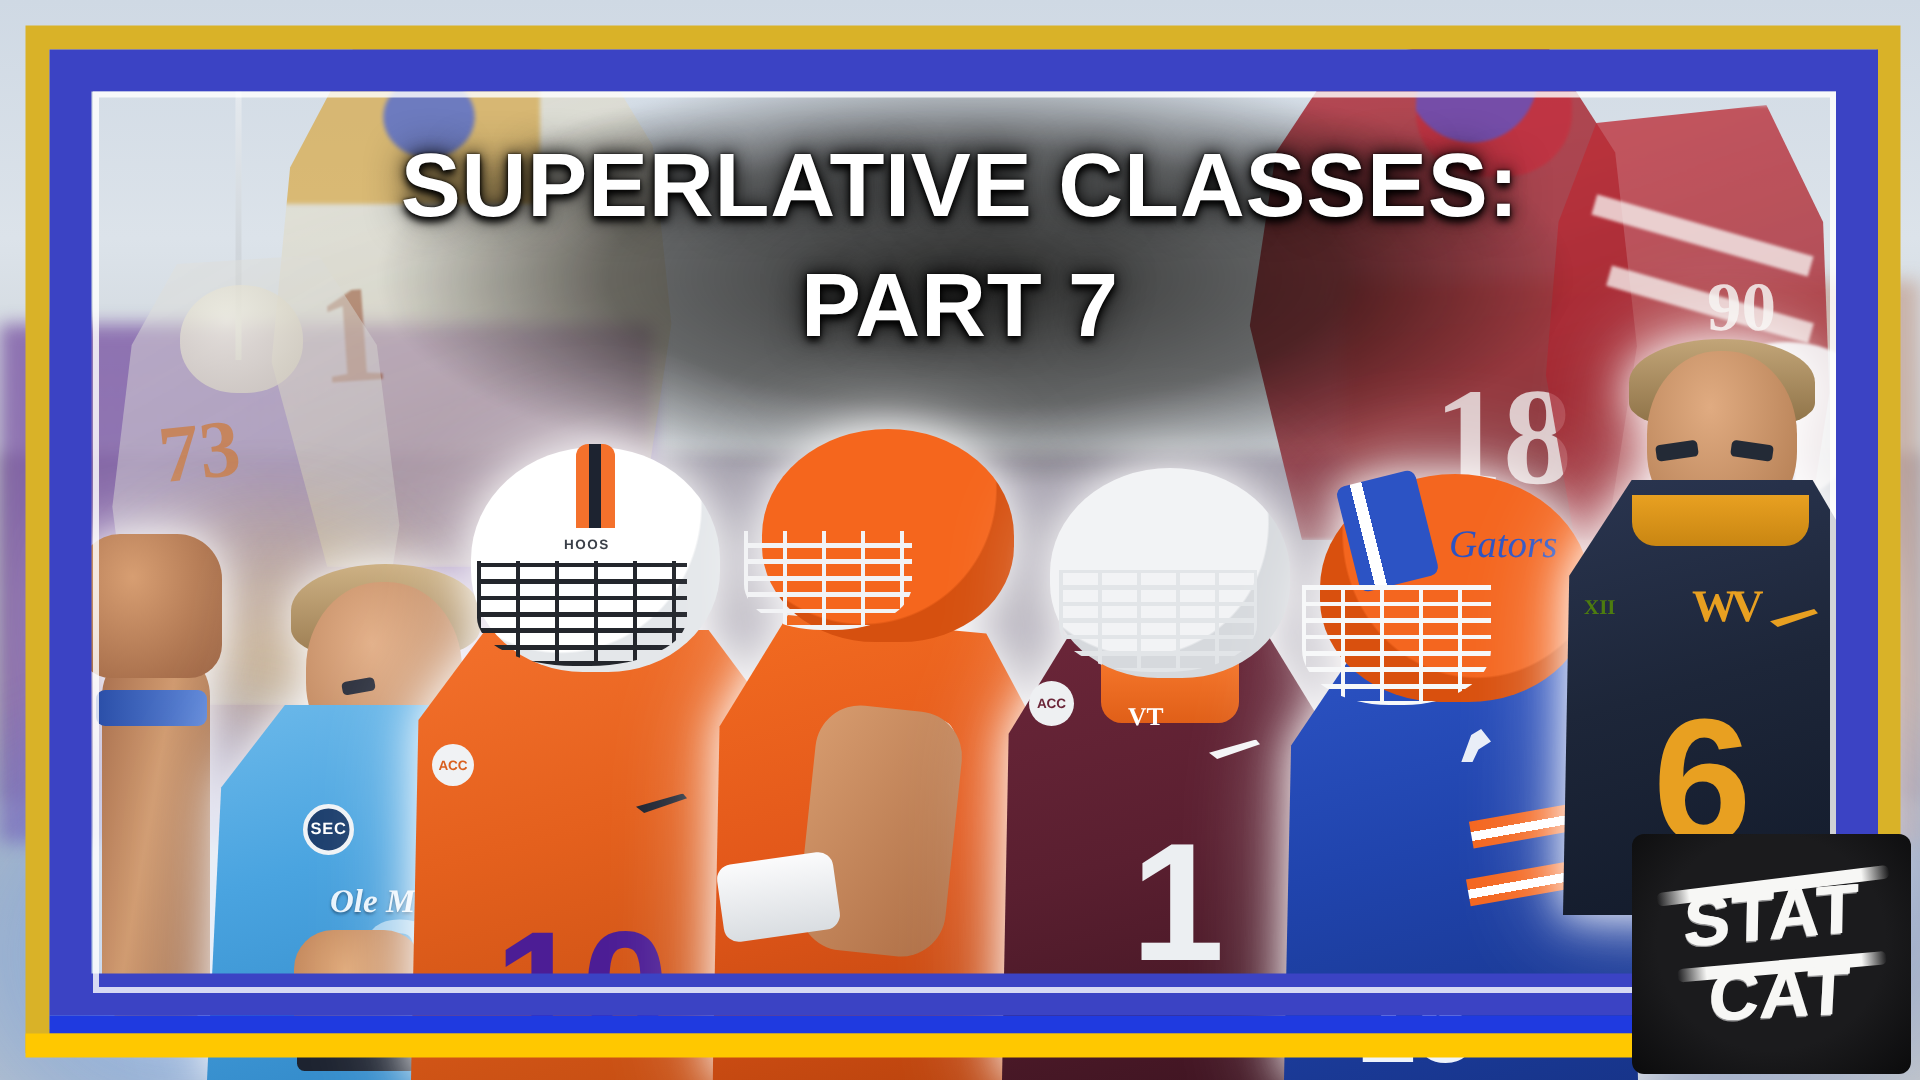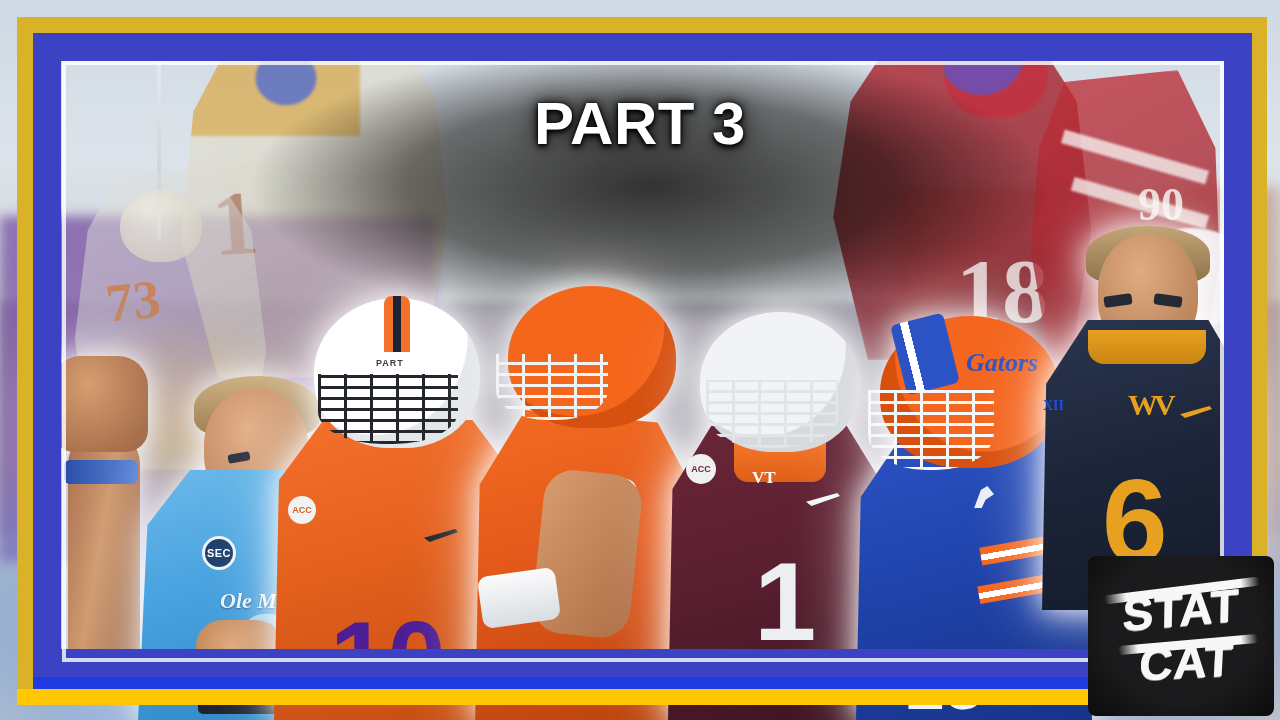--- a/index.html
+++ b/index.html
@@ -235,21 +235,21 @@
 
   
   .p-uf { left: 846px; bottom: 0; width: 250px; height: 400px; }
   .uf-body { position:absolute; left: 10px; bottom: 0; width: 236px; height: 286px;
     background: linear-gradient(165deg,#2c53c4 0%,#2044ad 45%,#17348a 100%);
     clip-path: polygon(20% 0,80% 0,98% 22%,100% 100%,0 100%,2% 22%); }
   .uf-helm { left: 34px; bottom: 252px; width: 180px; height: 152px;
     background: radial-gradient(ellipse at 58% 26%, #f4661f 0 60%, #d9500e 61% 100%); }
   .uf-helm-stripes { position:absolute; left: 52px; bottom: 330px; width: 54px; height: 72px;
     background: linear-gradient(90deg,#2c53c4 0 10px,#ffffff 10px 18px,#2c53c4 18px 28px); transform: rotate(-14deg); border-radius: 6px; }
-  .uf-word { position:absolute; left: 120px; bottom: 342px; font-size: 26px; font-weight:700; color:#2c53c4;
+  .uf-word { position:absolute; left: 120px; bottom: 342px; font-size: 26px; font-weight:400; color:#2c53c4;
     font-family:"Liberation Serif",serif; font-style: italic; }
   .uf-mask { left: 22px; bottom: 250px; width: 126px; height: 80px; color:#f7f8f9; }
   .uf-num { left: 58px; bottom: 0; font-size: 72px; color: #eef3fb; }
   .uf-shoulder { position:absolute; right: 4px; bottom: 164px; width: 112px; height: 18px;
     background: linear-gradient(180deg,#f4661f 0 7px,#ffffff 7px 13px,#f4661f 13px 18px); transform: rotate(-10deg); }
   .uf-shoulder2 { position:absolute; right: 0px; bottom: 126px; width: 118px; height: 18px;
     background: linear-gradient(180deg,#f4661f 0 7px,#ffffff 7px 13px,#f4661f 13px 18px); transform: rotate(-10deg); }
   .uf-jump { position:absolute; left: 126px; bottom: 212px; width: 22px; height: 22px;
     background:#e9eef7; clip-path: polygon(10% 100%, 40% 18%, 70% 0, 100% 38%, 62% 62%, 44% 100%); }
 
@@ -261,21 +261,21 @@
   .wvu-head { position:absolute; left: 58px; bottom: 260px; width: 100px; height: 116px;
     background: radial-gradient(ellipse at 42% 32%, #e0ab81, #b07a4f); border-radius: 48% 48% 42% 42%; }
   .wvu-hair { position:absolute; left: 46px; bottom: 326px; width: 124px; height: 58px;
     background: linear-gradient(180deg,#c2a578,#8e7247); border-radius: 56% 56% 30% 30%; }
   .wvu-eb1 { position:absolute; left: 64px; bottom: 304px; width: 28px; height: 11px; background:#232a36; border-radius:3px; transform: rotate(-8deg); }
   .wvu-eb2 { position:absolute; left: 114px; bottom: 304px; width: 28px; height: 11px; background:#232a36; border-radius:3px; transform: rotate(8deg); }
   .wvu-collar { position:absolute; left: 48px; bottom: 246px; width: 118px; height: 34px;
     background: linear-gradient(180deg,#e8a021,#c98612); border-radius: 0 0 16px 16px; }
   .wvu-flyingwv { position:absolute; left: 88px; bottom: 188px; font-size: 30px; font-weight:700; color:#e8a021;
     font-family:"Liberation Serif",serif; letter-spacing:-4px;text-align:center; }
-  .wvu-big12 { position:absolute; left: 3px; bottom: 196px; font-size: 14px; font-weight:700; color:#1d4ed8;
+  .wvu-big12 { position:absolute; left: 16px; bottom: 196px; font-size: 14px; font-weight:700; color:#4d7c0f;
     font-family:"Liberation Serif",serif; }
   .wvu-num { left: 62px; bottom: 30px; font-size: 118px; color: #e8a021; }
   .wvu-nike { position:absolute; left: 140px; bottom: 192px; width: 32px; height: 12px;
     background:#e8a021; clip-path: polygon(0 68%, 92% 0, 100% 24%, 16% 100%); }
 
   
   .title-scrim {
     position:absolute; left: 210px; top: 40px; width: 880px; height: 290px;
     background: radial-gradient(ellipse 58% 62% at 50% 50%, rgba(8,6,4,.80) 0%, rgba(12,9,6,.55) 48%, rgba(18,14,10,0) 78%);
     filter: blur(2px);
@@ -405,21 +405,21 @@
     <div class="om-word">Ole Miss</div>
     <div class="jersey-num om-num">8</div>
     <div class="om-fist"></div>
     <div class="om-band"></div>
   </div>
 
   <div class="fg p-uva glow">
     <div class="uva-body"></div>
     <div class="helmet uva-helm"></div>
     <div class="uva-helm-stripe"></div>
-    <div class="uva-word">PART</div>
+    <div class="uva-word">HOOS</div>
     <div class="facemask uva-mask"></div>
     <div class="uva-acc">ACC</div>
     <div class="uva-nike"></div>
     <div class="jersey-num uva-num">10</div>
   </div>
 
   <div class="fg p-clem glow">
     <div class="clem-body"></div>
     <div class="helmet clem-helm"></div>
     <div class="facemask clem-mask"></div>
@@ -464,21 +464,22 @@
     <div class="jersey-num wvu-num">6</div>
   </div>
 
   <div class="frame-gold"></div>
   <div class="frame-blue"></div>
   <div class="frame-white"></div>
   <div class="bar-blue-bottom"></div>
   <div class="bar-gold-bottom"></div>
 
   <div class="title-wrap">
-    <div class="title-line">PART 3</div>
+    <div class="title-line">SUPERLATIVE CLASSES:</div>
+    <div class="title-line">PART 7</div>
   </div>
 
   <div class="watermark"></div>
   <div class="logo">
     <div class="logo-slash"></div>
     <div class="logo-slash s2"></div>
     <div class="logo-word">STAT</div>
     <div class="logo-word w2">CAT</div>
   </div>
 

